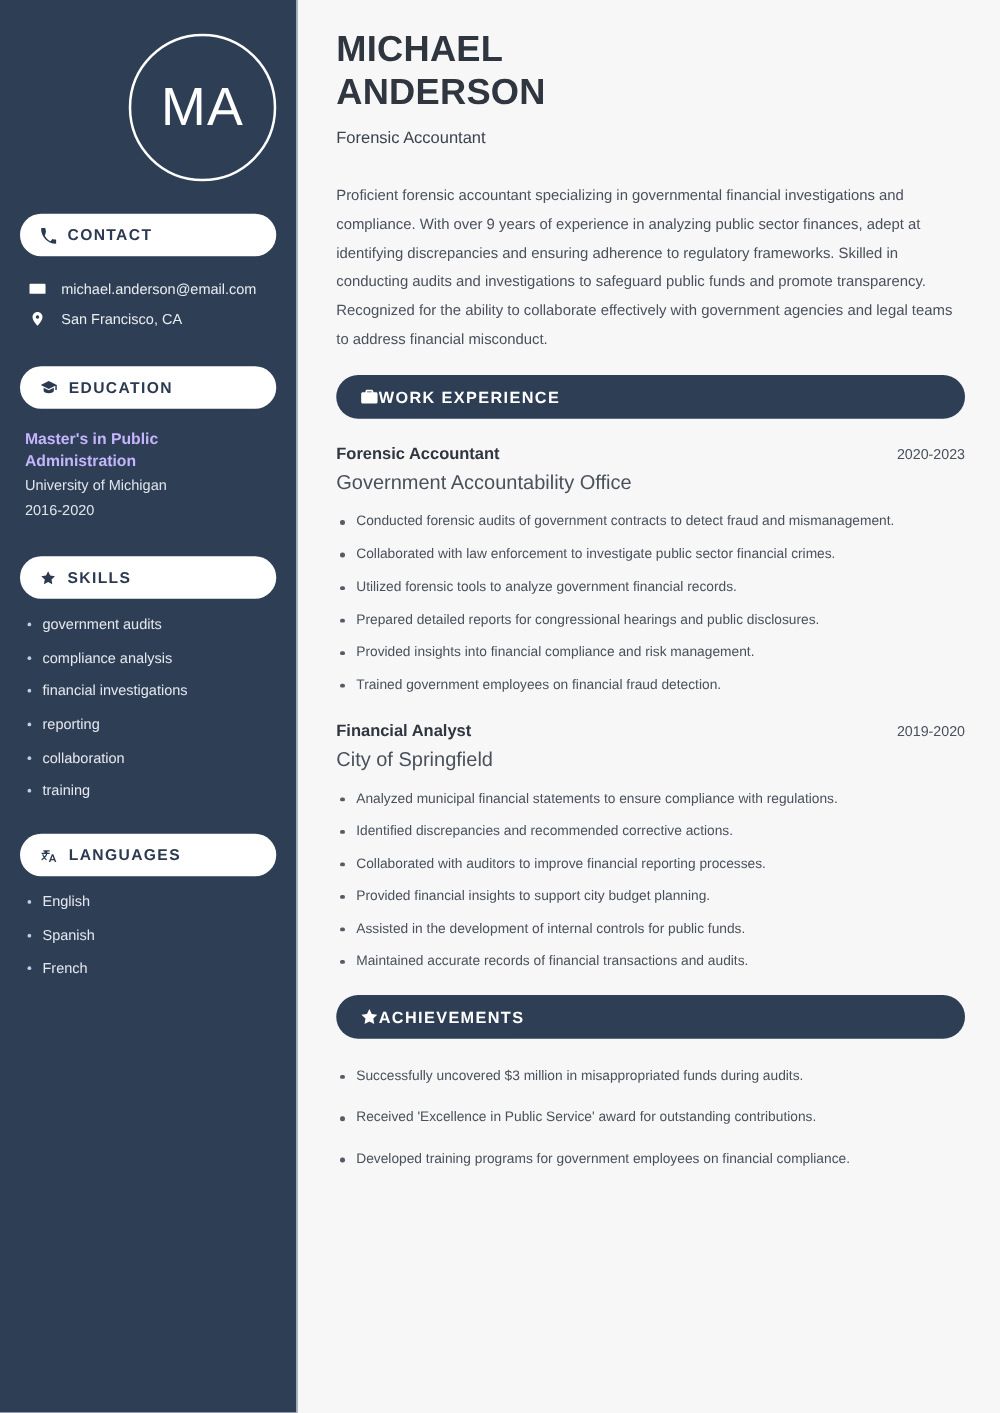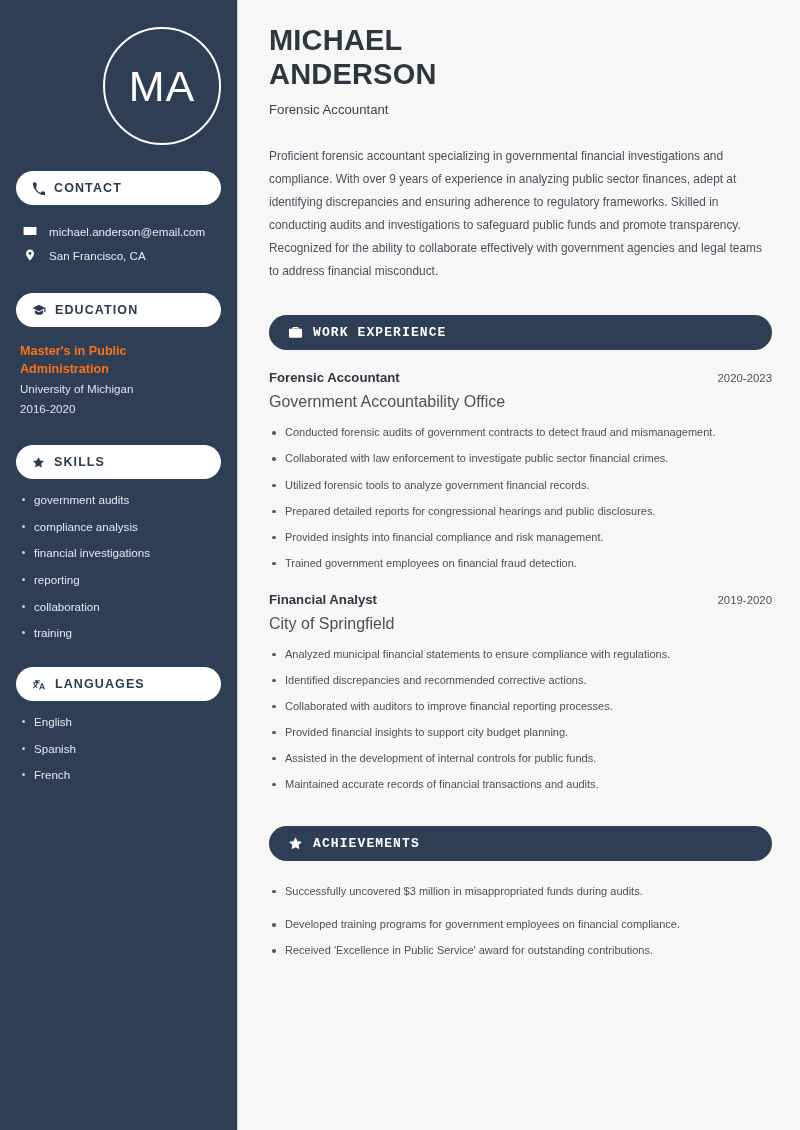--- a/index.html
+++ b/index.html
@@ -85,21 +85,21 @@
     display: flex;
     justify-content: center;
     flex: 0 0 15px;
   }
   .contact-row .ico svg { display: block; }
 
   .edu-block { margin-top: 15px; padding: 0 4px; }
   .edu-degree {
     font-size: 12.6px;
     font-weight: bold;
-    color: #f97316;
+    color: #c4b5fd;
     line-height: 1.45;
   }
   .edu-school, .edu-years {
     font-size: 11.6px;
     color: #dfe4ea;
     line-height: 1.75;
   }
 
   .side-list { margin-top: 13px; padding: 0 4px; list-style: none; }
   .side-list li {
@@ -150,27 +150,25 @@
     max-width: 510px;
   }
 
   .bar {
     background: #2e3e55;
     color: #ffffff;
     border-radius: 999px;
     height: 35px;
     display: flex;
     align-items: center;
-    gap: 10px;
     padding: 0 19px;
     font-size: 13px;
     font-weight: bold;
     letter-spacing: 1.1px;
-    margin-top: 33px;
-    font-family: Liberation Mono, monospace;
+    margin-top: 18px;
   }
   .bar .ico { display: flex; align-items: center; }
   .bar .ico svg { display: block; }
 
   .job { margin-top: 20px; }
   .job-head {
     display: flex;
     justify-content: space-between;
     align-items: baseline;
   }
@@ -358,18 +356,18 @@
       <span class="ico">
         <svg width="15" height="15" viewBox="0 0 24 24" fill="#ffffff">
             <path d="M12 1.8l3.1 6.4 7 1-5.1 5 1.2 7-6.2-3.3L5.8 21.2l1.2-7-5.1-5 7-1L12 1.8z"></path>
           </svg>
       </span>
       <span>ACHIEVEMENTS</span>
     </div>
 
     <ul class="bullets wide" style="margin-top:22px;">
       <li style="margin-bottom:16px;">Successfully uncovered $3 million in misappropriated funds during audits.</li>
+      <li style="margin-bottom:16px;">Received 'Excellence in Public Service' award for outstanding contributions.</li>
       <li>Developed training programs for government employees on financial compliance.</li>
-      <li style="margin-bottom:16px;">Received 'Excellence in Public Service' award for outstanding contributions.</li>
     </ul>
 
   </main>
 </div>
 
 </body></html>

